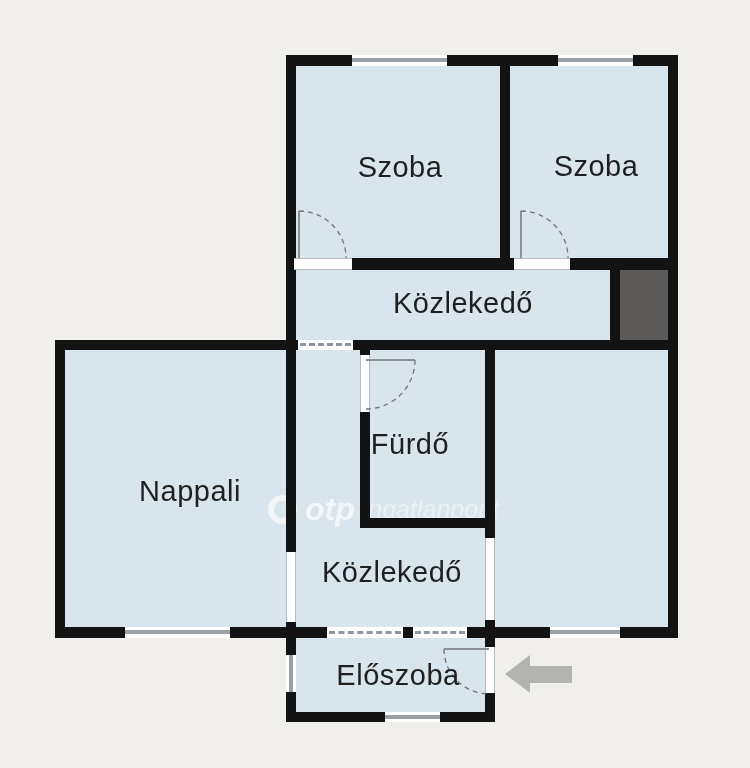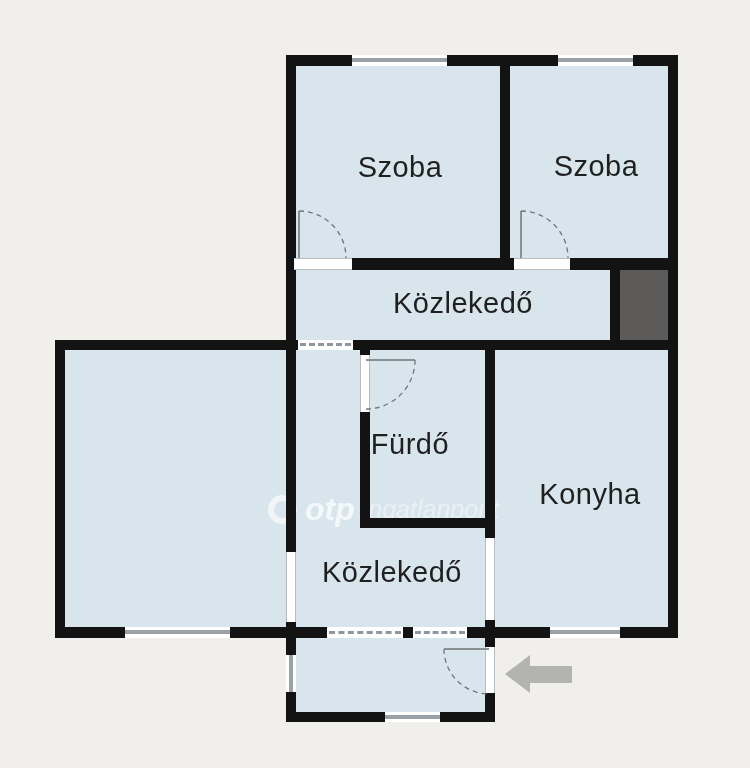--- a/index.html
+++ b/index.html
@@ -104,17 +104,18 @@
     <g stroke="#8a9094" fill="none">
       <line x1="489" y1="649" x2="444" y2="649" stroke-width="2"></line>
       <path d="M 444 649 A 45 45 0 0 0 489 694" stroke="#70767a" stroke-width="1.3" stroke-dasharray="5 4"></path>
     </g>
     <polygon points="505,674 530,655 530,666 572,666 572,683 530,683 530,693" fill="#b3b3b1"></polygon>
   </svg>
 
   <div class="label" style="left:400px;top:167px;">Szoba</div>
   <div class="label" style="left:596px;top:166px;">Szoba</div>
   <div class="label" style="left:463px;top:303px;">Közlekedő</div>
+  <div class="label" style="left:190px;top:491px;">Nappali</div>
   <div class="label" style="left:410px;top:444px;">Fürdő</div>
-  <div class="label" style="left:590px;top:494px;">Konyha</div>
   <div class="label" style="left:392px;top:572px;">Közlekedő</div>
+  <div class="label" style="left:398px;top:675px;">Előszoba</div>
 
 </div>
 
 </body></html>

